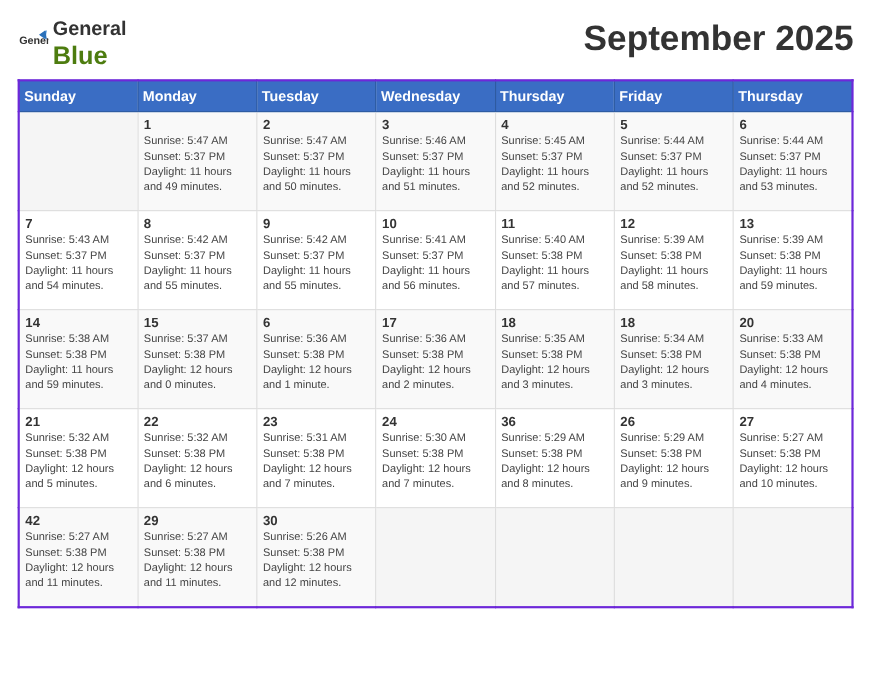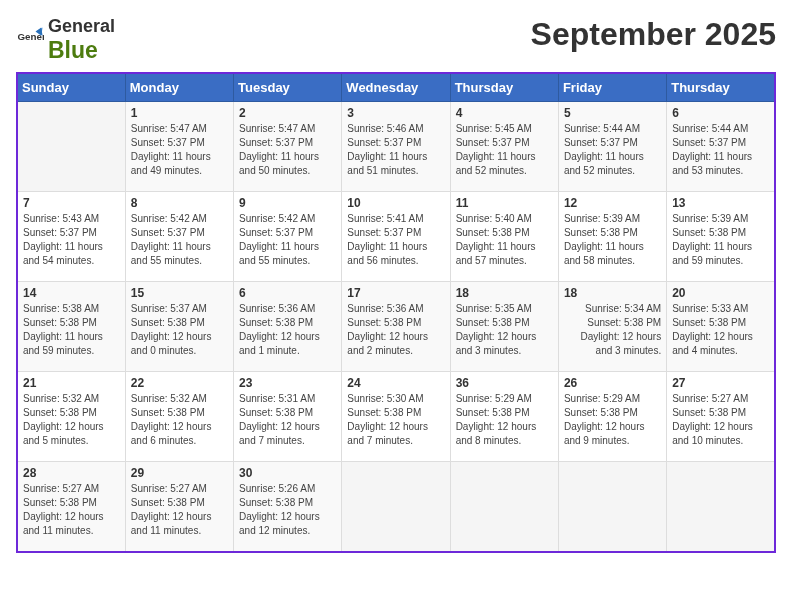--- a/index.html
+++ b/index.html
@@ -243,21 +243,21 @@
         </td>
         <td>
           <span class="day-number">18</span>
           <div class="day-info" style="white-space: pre-line;">Sunrise: 5:35 AM
 Sunset: 5:38 PM
 Daylight: 12 hours
 and 3 minutes.</div>
         </td>
         <td>
           <span class="day-number">18</span>
-          <div class="day-info" style="white-space: pre-line; text-align: right;">Sunrise: 5:34 AM
+          <div class="day-info" style="white-space: pre-line;">Sunrise: 5:34 AM
 Sunset: 5:38 PM
 Daylight: 12 hours
 and 3 minutes.</div>
         </td>
         <td>
           <span class="day-number">20</span>
           <div class="day-info" style="white-space: pre-line;">Sunrise: 5:33 AM
 Sunset: 5:38 PM
 Daylight: 12 hours
 and 4 minutes.</div>
@@ -309,21 +309,21 @@
         <td>
           <span class="day-number">27</span>
           <div class="day-info" style="white-space: pre-line;">Sunrise: 5:27 AM
 Sunset: 5:38 PM
 Daylight: 12 hours
 and 10 minutes.</div>
         </td>
       </tr>
       <tr>
         <td>
-          <span class="day-number">28</span>
+          <span class="day-number">42</span>
           <div class="day-info" style="white-space: pre-line;">Sunrise: 5:27 AM
 Sunset: 5:38 PM
 Daylight: 12 hours
 and 11 minutes.</div>
         </td>
         <td>
           <span class="day-number">29</span>
           <div class="day-info" style="white-space: pre-line;">Sunrise: 5:27 AM
 Sunset: 5:38 PM
 Daylight: 12 hours

